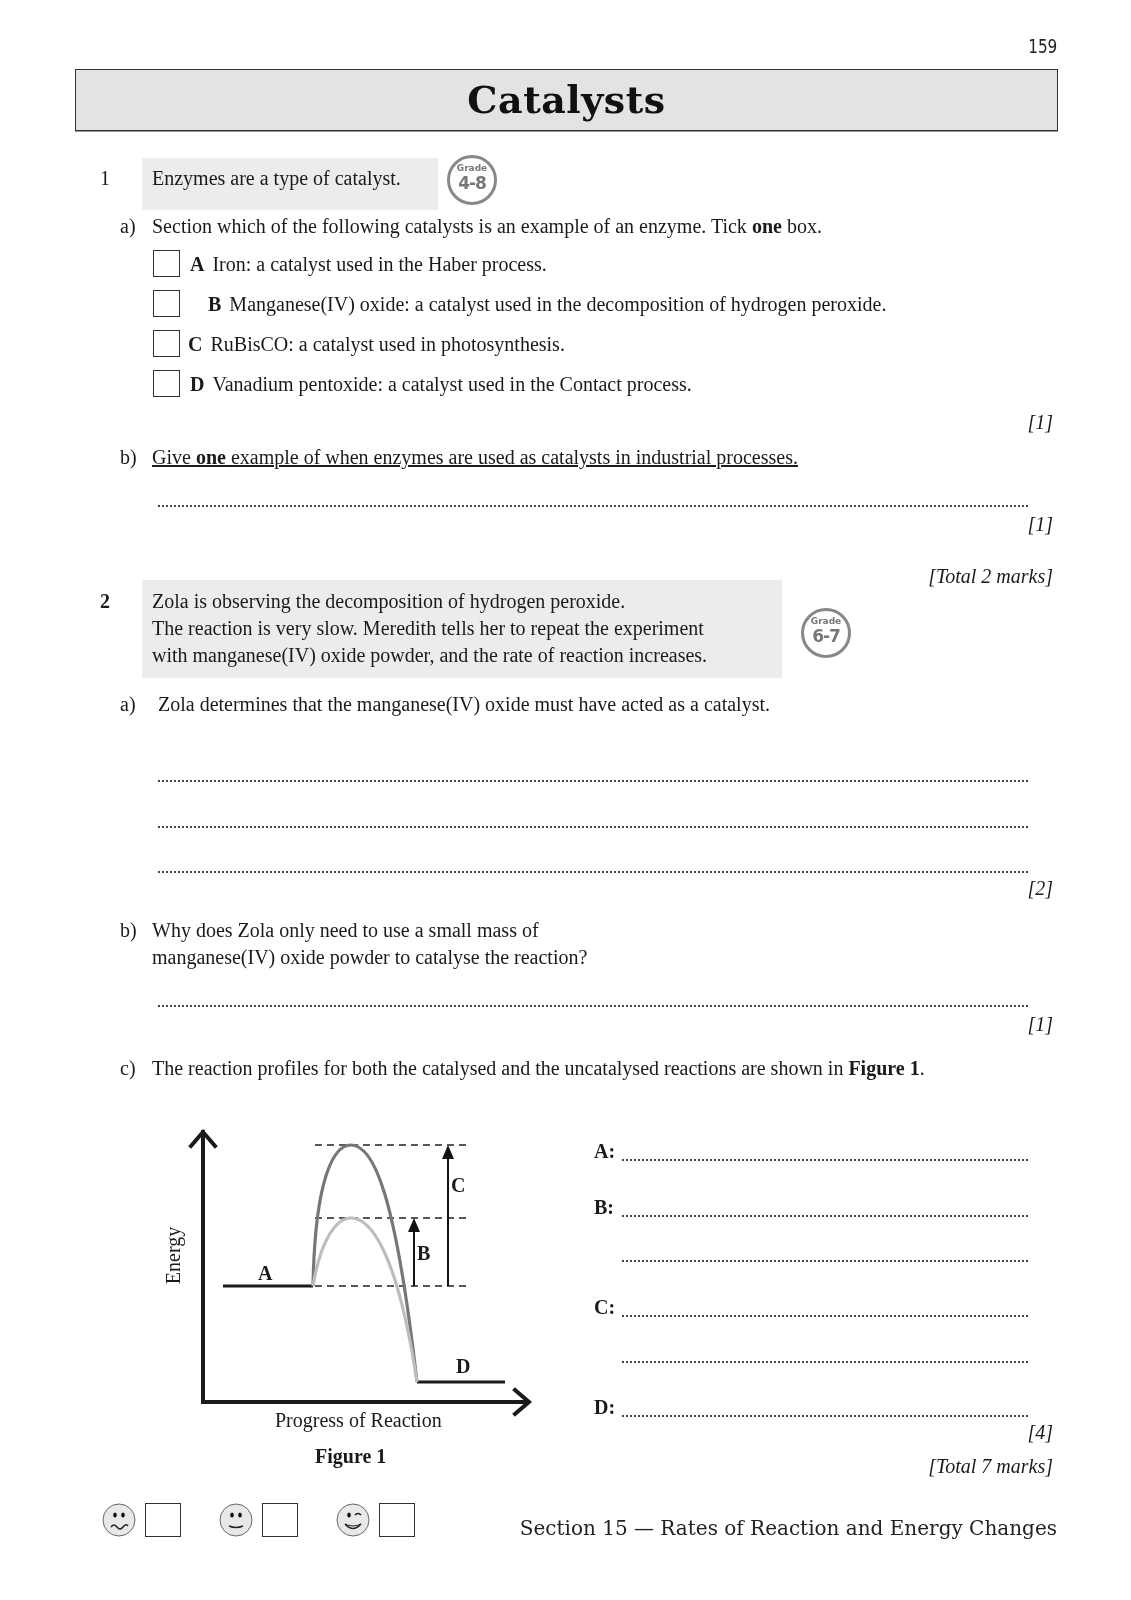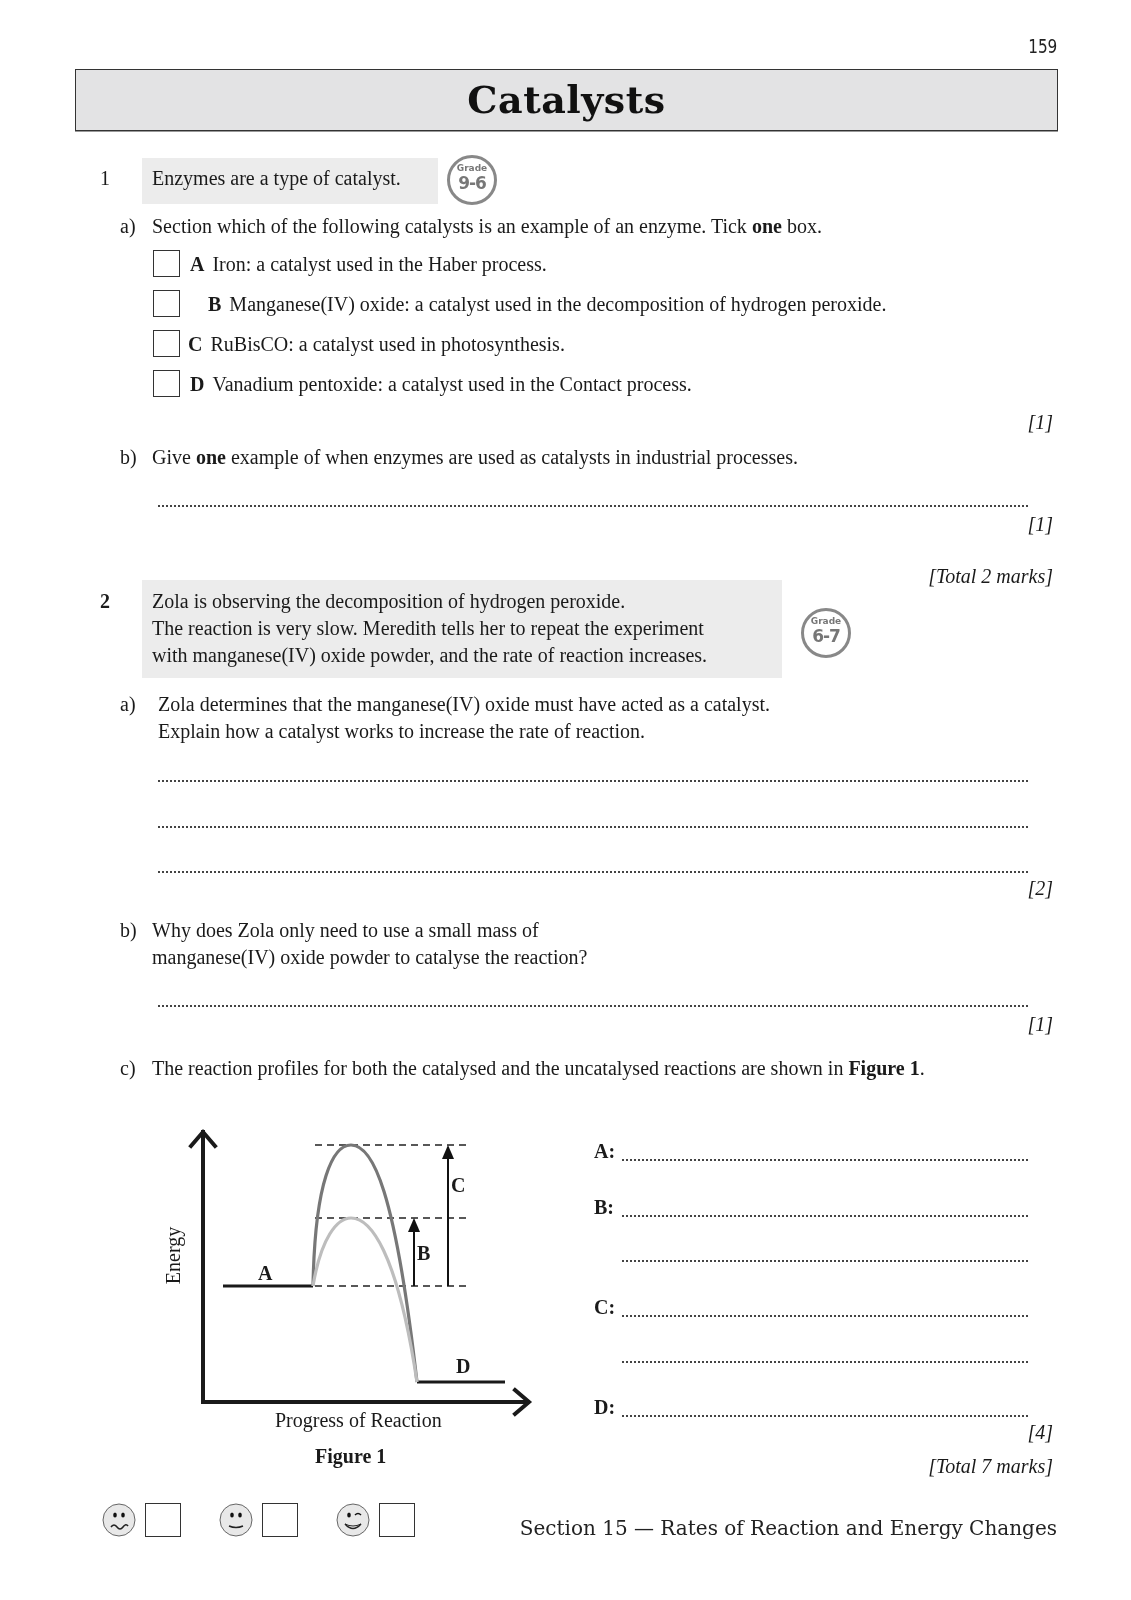--- a/index.html
+++ b/index.html
@@ -30,64 +30,63 @@
 </head>
 <body>
 
 <div class="abs page-num">159</div>
 
 <div class="abs title-box">
   <div class="title">Catalysts</div>
 </div>
 
 <div class="abs qnum plain" style="left:100px;top:167px;">1</div>
-<div class="abs intro" style="left:142px;top:158px;width:296px;height:46px;padding-top:7px;">Enzymes are a type of catalyst.</div>
+<div class="abs intro" style="left:142px;top:158px;width:296px;height:52px;padding-top:7px;">Enzymes are a type of catalyst.</div>
 <div class="abs grade" style="left:447px;top:155px;">
   <div class="g1">Grade</div>
-  <div class="g2">9-6</div>
+  <div class="g2">4-8</div>
 </div>
 
 <div class="abs text" style="left:120px;top:213px;">a)</div>
 <div class="abs text" style="left:152px;top:213px;"><span>Section which of the following catalysts is an example of an enzyme.  Tick </span><b>one</b><span> box.</span></div>
 
 <div class="abs tickbox" style="left:153px;top:250px;"></div>
 <div class="abs text" style="left:190px;top:251px;"><span class="opt-letter">A</span><span>Iron: a catalyst used in the Haber process.</span></div>
 
 <div class="abs tickbox" style="left:153px;top:290px;"></div>
 <div class="abs text" style="left:208px;top:291px;"><span class="opt-letter">B</span><span>Manganese(IV) oxide: a catalyst used in the decomposition of hydrogen peroxide.</span></div>
 
 <div class="abs tickbox" style="left:153px;top:330px;"></div>
 <div class="abs text" style="left:188px;top:331px;"><span class="opt-letter">C</span><span>RuBisCO: a catalyst used in photosynthesis.</span></div>
 
 <div class="abs tickbox" style="left:153px;top:370px;"></div>
 <div class="abs text" style="left:190px;top:371px;"><span class="opt-letter">D</span><span>Vanadium pentoxide: a catalyst used in the Contact process.</span></div>
 
 <div class="abs marks" style="top:411px;">[1]</div>
 
 <div class="abs text" style="left:120px;top:444px;">b)</div>
-<div class="abs text" style="left:152px;top:444px;"><span>Give </span><b>one</b><span> example of when enzymes are used as catalysts in industrial processes.</span></div>
+<div class="abs text" style="left:152px;top:444px;text-decoration:underline;"><span>Give </span><b>one</b><span> example of when enzymes are used as catalysts in industrial processes.</span></div>
 <div class="abs dots" style="left:158px;top:505px;width:870px;"></div>
 <div class="abs marks" style="top:513px;">[1]</div>
 <div class="abs marks" style="top:533px;margin-top:32px;">[Total 2 marks]</div>
 
 <div class="abs qnum" style="left:100px;top:590px;">2</div>
 <div class="abs intro" style="left:142px;top:580px;width:640px;height:98px;padding-top:8px;">
   <div>Zola is observing the decomposition of hydrogen peroxide.</div>
   <div>The reaction is very slow.  Meredith tells her to repeat the experiment</div>
   <div>with manganese(IV) oxide powder, and the rate of reaction increases.</div>
 </div>
 <div class="abs grade" style="left:801px;top:608px;">
   <div class="g1">Grade</div>
   <div class="g2">6-7</div>
 </div>
 
 <div class="abs text" style="left:120px;top:691px;">a)</div>
 <div class="abs text" style="left:158px;top:691px;">
   <div>Zola determines that the manganese(IV) oxide must have acted as a catalyst.</div>
-  <div>Explain how a catalyst works to increase the rate of reaction.</div>
 </div>
 <div class="abs dots" style="left:158px;top:780px;width:870px;"></div>
 <div class="abs dots" style="left:158px;top:826px;width:870px;"></div>
 <div class="abs dots" style="left:158px;top:871px;width:870px;"></div>
 <div class="abs marks" style="top:877px;">[2]</div>
 
 <div class="abs text" style="left:120px;top:917px;">b)</div>
 <div class="abs text" style="left:152px;top:917px;">
   <div>Why does Zola only need to use a small mass of</div>
   <div>manganese(IV) oxide powder to catalyse the reaction?</div>

